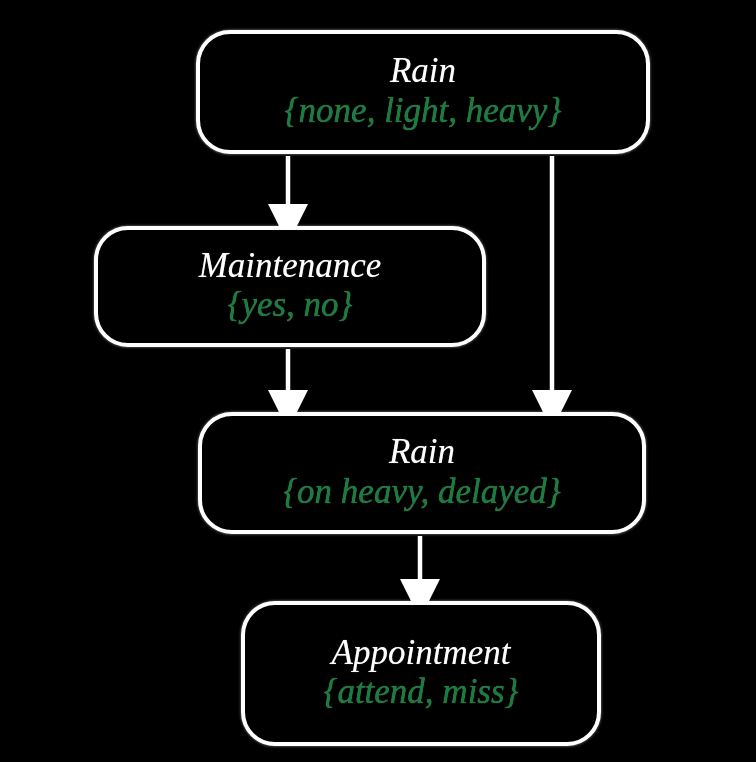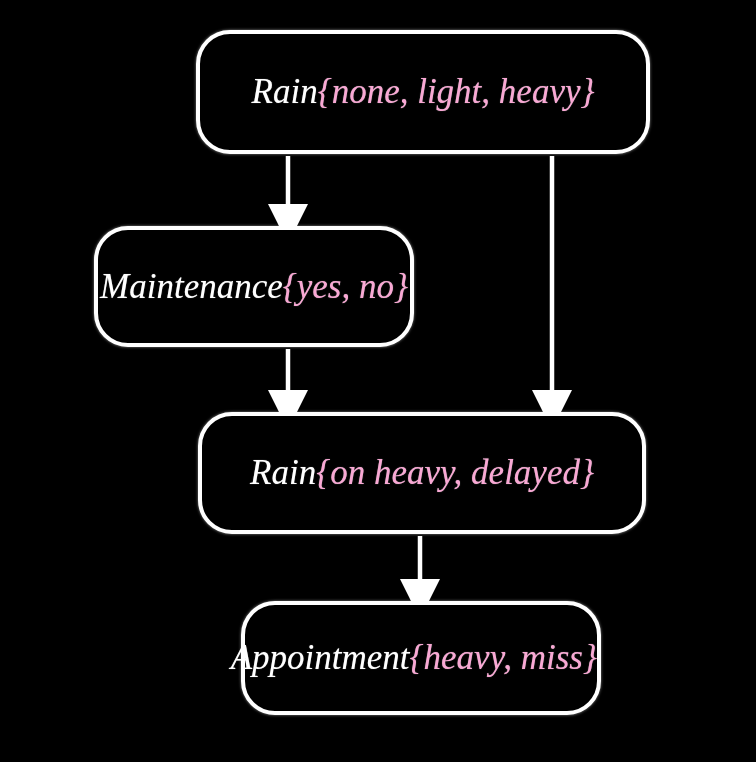--- a/index.html
+++ b/index.html
@@ -24,48 +24,48 @@
     height: 762px;
     pointer-events: none;
   }
   .node {
     position: absolute;
     box-sizing: border-box;
     background: #000000;
     border: 4px solid #ffffff;
     border-radius: 34px;
     display: flex;
-    flex-direction: row;
+    flex-direction: column;
     align-items: center;
     justify-content: center;
     text-align: center;
     color: #ffffff;
     box-shadow: 0 0 3px rgba(255,255,255,0.55);
   }
   .node-name {
     font-style: italic;
     font-size: 35px;
     line-height: 1.08;
     color: #ffffff;
     white-space: nowrap;
     text-shadow: 0 0 1px rgba(255,255,255,0.5);
   }
   .node-states {
     font-style: italic;
     font-size: 35px;
     line-height: 1.2;
-    color: #f9a8d4;
+    color: #15803d;
     white-space: nowrap;
     text-shadow: 0 0 1px rgba(255,255,255,0.5);
   }
   
   #node-rain        { left: 196px; top: 30px;  width: 454px; height: 124px; }
-  #node-maintenance { left: 94px;  top: 226px; width: 320px; height: 121px; }
+  #node-maintenance { left: 94px;  top: 226px; width: 392px; height: 121px; }
   #node-train       { left: 198px; top: 412px; width: 448px; height: 122px; }
-  #node-appointment { left: 241px; top: 601px; width: 360px; height: 114px; justify-content: flex-end; }
+  #node-appointment { left: 241px; top: 601px; width: 360px; height: 145px; }
 </style>
 </head>
 <body>
 
 <div id="canvas">
 
   <svg class="edge-layer" viewBox="0 0 756 762" width="756" height="762" xmlns="http://www.w3.org/2000/svg">
     <defs>
       <marker id="arrowhead" markerWidth="9" markerHeight="9" refX="1.2" refY="4.5" orient="auto" markerUnits="strokeWidth">
         <path d="M 0 0 L 9 4.5 L 0 9 z" fill="#ffffff"></path>
@@ -99,16 +99,16 @@
     <div class="node-states">{yes, no}</div>
   </div>
 
   <div class="node" id="node-train">
     <div class="node-name">Rain</div>
     <div class="node-states">{on heavy, delayed}</div>
   </div>
 
   <div class="node" id="node-appointment">
     <div class="node-name">Appointment</div>
-    <div class="node-states">{heavy, miss}</div>
+    <div class="node-states">{attend, miss}</div>
   </div>
 
 </div>
 
 </body></html>

